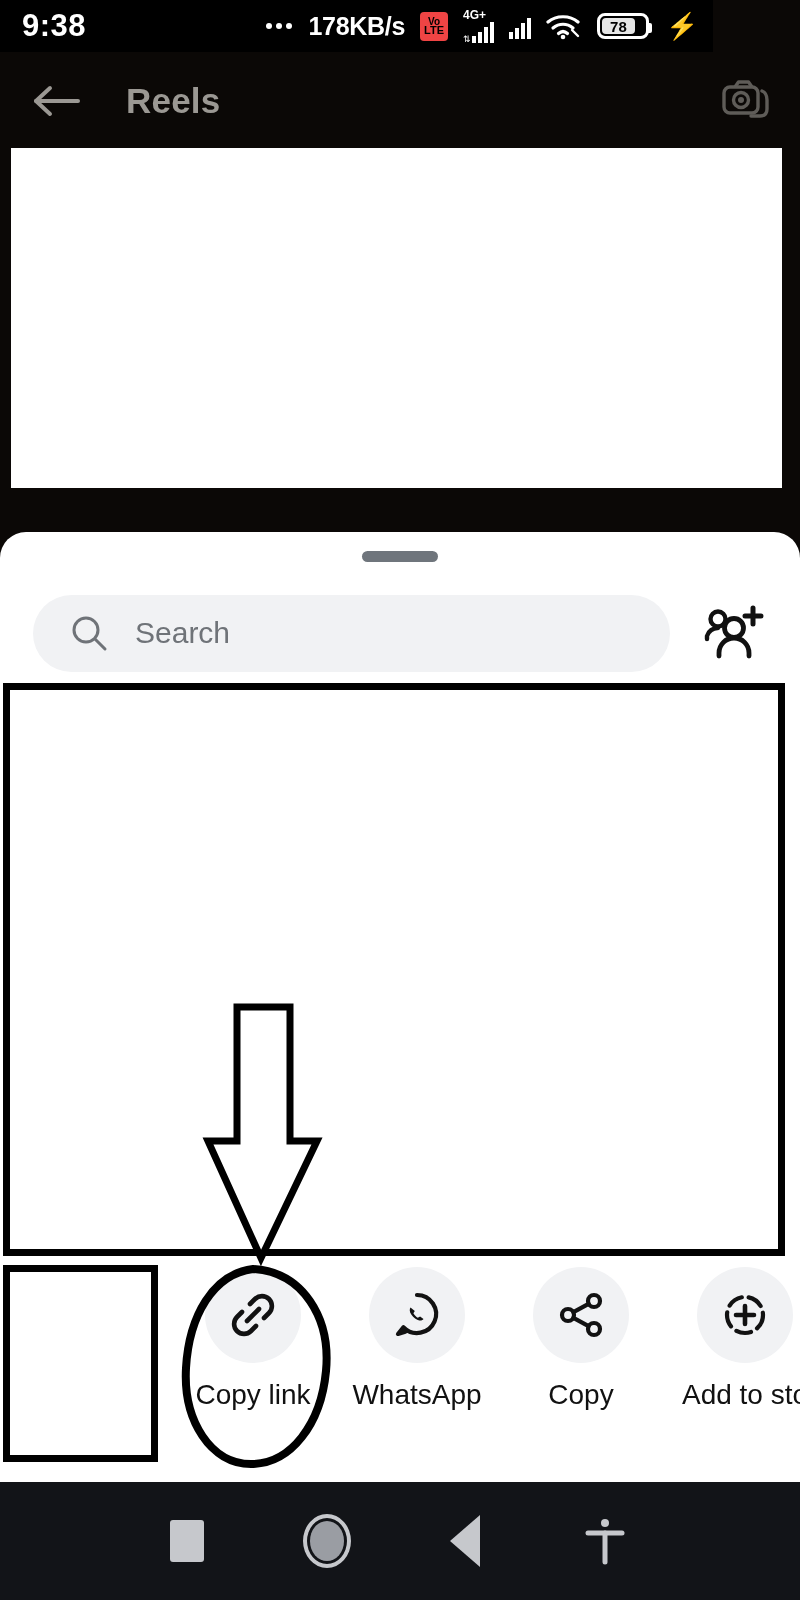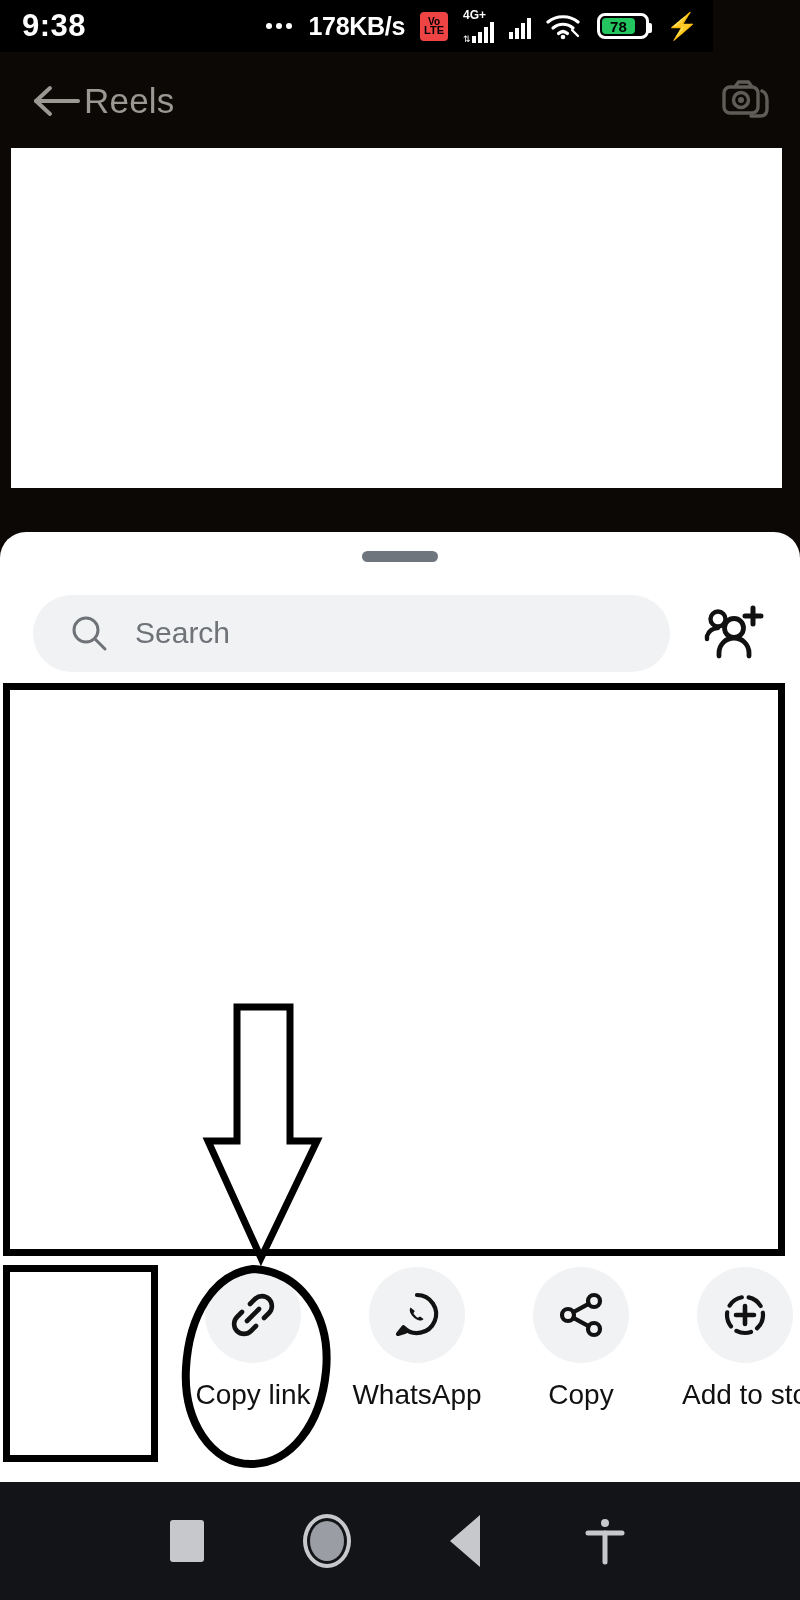--- a/index.html
+++ b/index.html
@@ -49,35 +49,35 @@
   .updown span{ font-size:9px; color:#fff; line-height:8px; }
   .battery{
     width:52px; height:26px; border:3px solid #fff; border-radius:8px;
     display:flex; align-items:center; padding:2px; position:relative;
   }
   .battery::after{
     content:""; position:absolute; right:-6px; top:7px; width:4px; height:10px;
     background:#fff; border-radius:0 2px 2px 0;
   }
   .batt-fill{
-    background:#22c55e; height:100%; width:80%; border-radius:4px;
+    background:#e5e5e5; height:100%; width:80%; border-radius:4px;
     color:#000; font-size:15px; font-weight:700;
     display:flex; align-items:center; justify-content:center;
   }
   .bolt{ font-size:26px; color:#fff; margin-left:3px; }
 
   
   .header{
     position:absolute; left:0; top:52px; width:800px; height:97px;
     display:flex; align-items:center; padding:0 28px;
   }
   .back-arrow{ width:56px; height:56px; display:flex; align-items:center; justify-content:center; }
   .hdr-title{
-    font-size:35px; font-weight:400; color:#9b9893;
-    letter-spacing:.2px;
+    font-size:35px; font-weight:700; color:#9b9893;
+    margin-left:42px; letter-spacing:.2px;
   }
   .cam-icon{ margin-left:auto; width:54px;height:54px; display:flex;align-items:center;justify-content:center; }
 
   
   .video-pane{
     position:absolute; left:11px; top:148px; width:771px; height:340px;
     background:#fff;
   }
 
   

